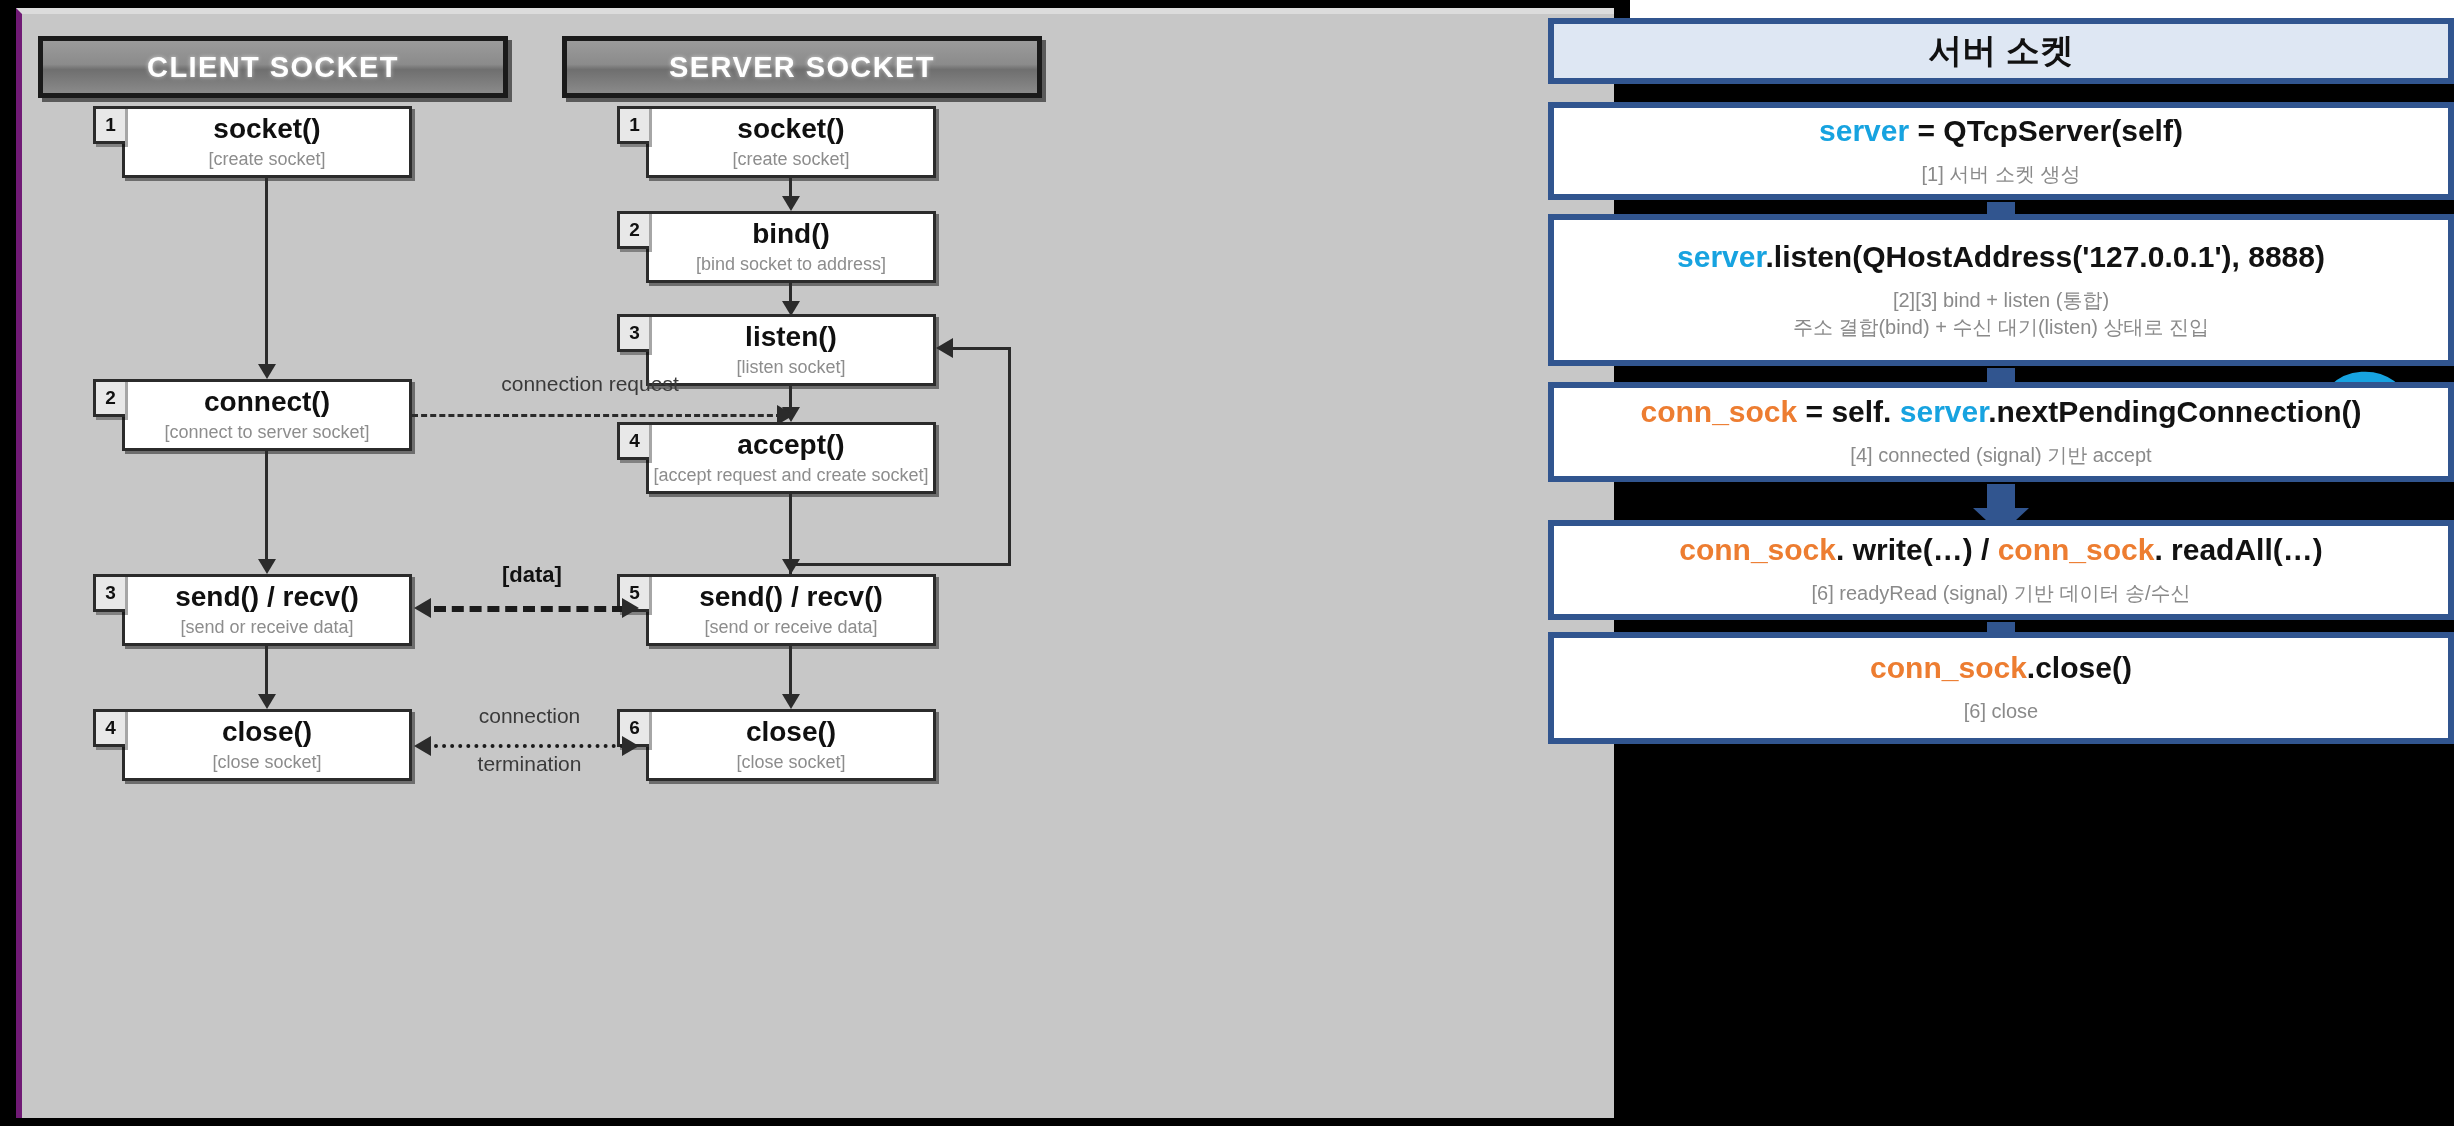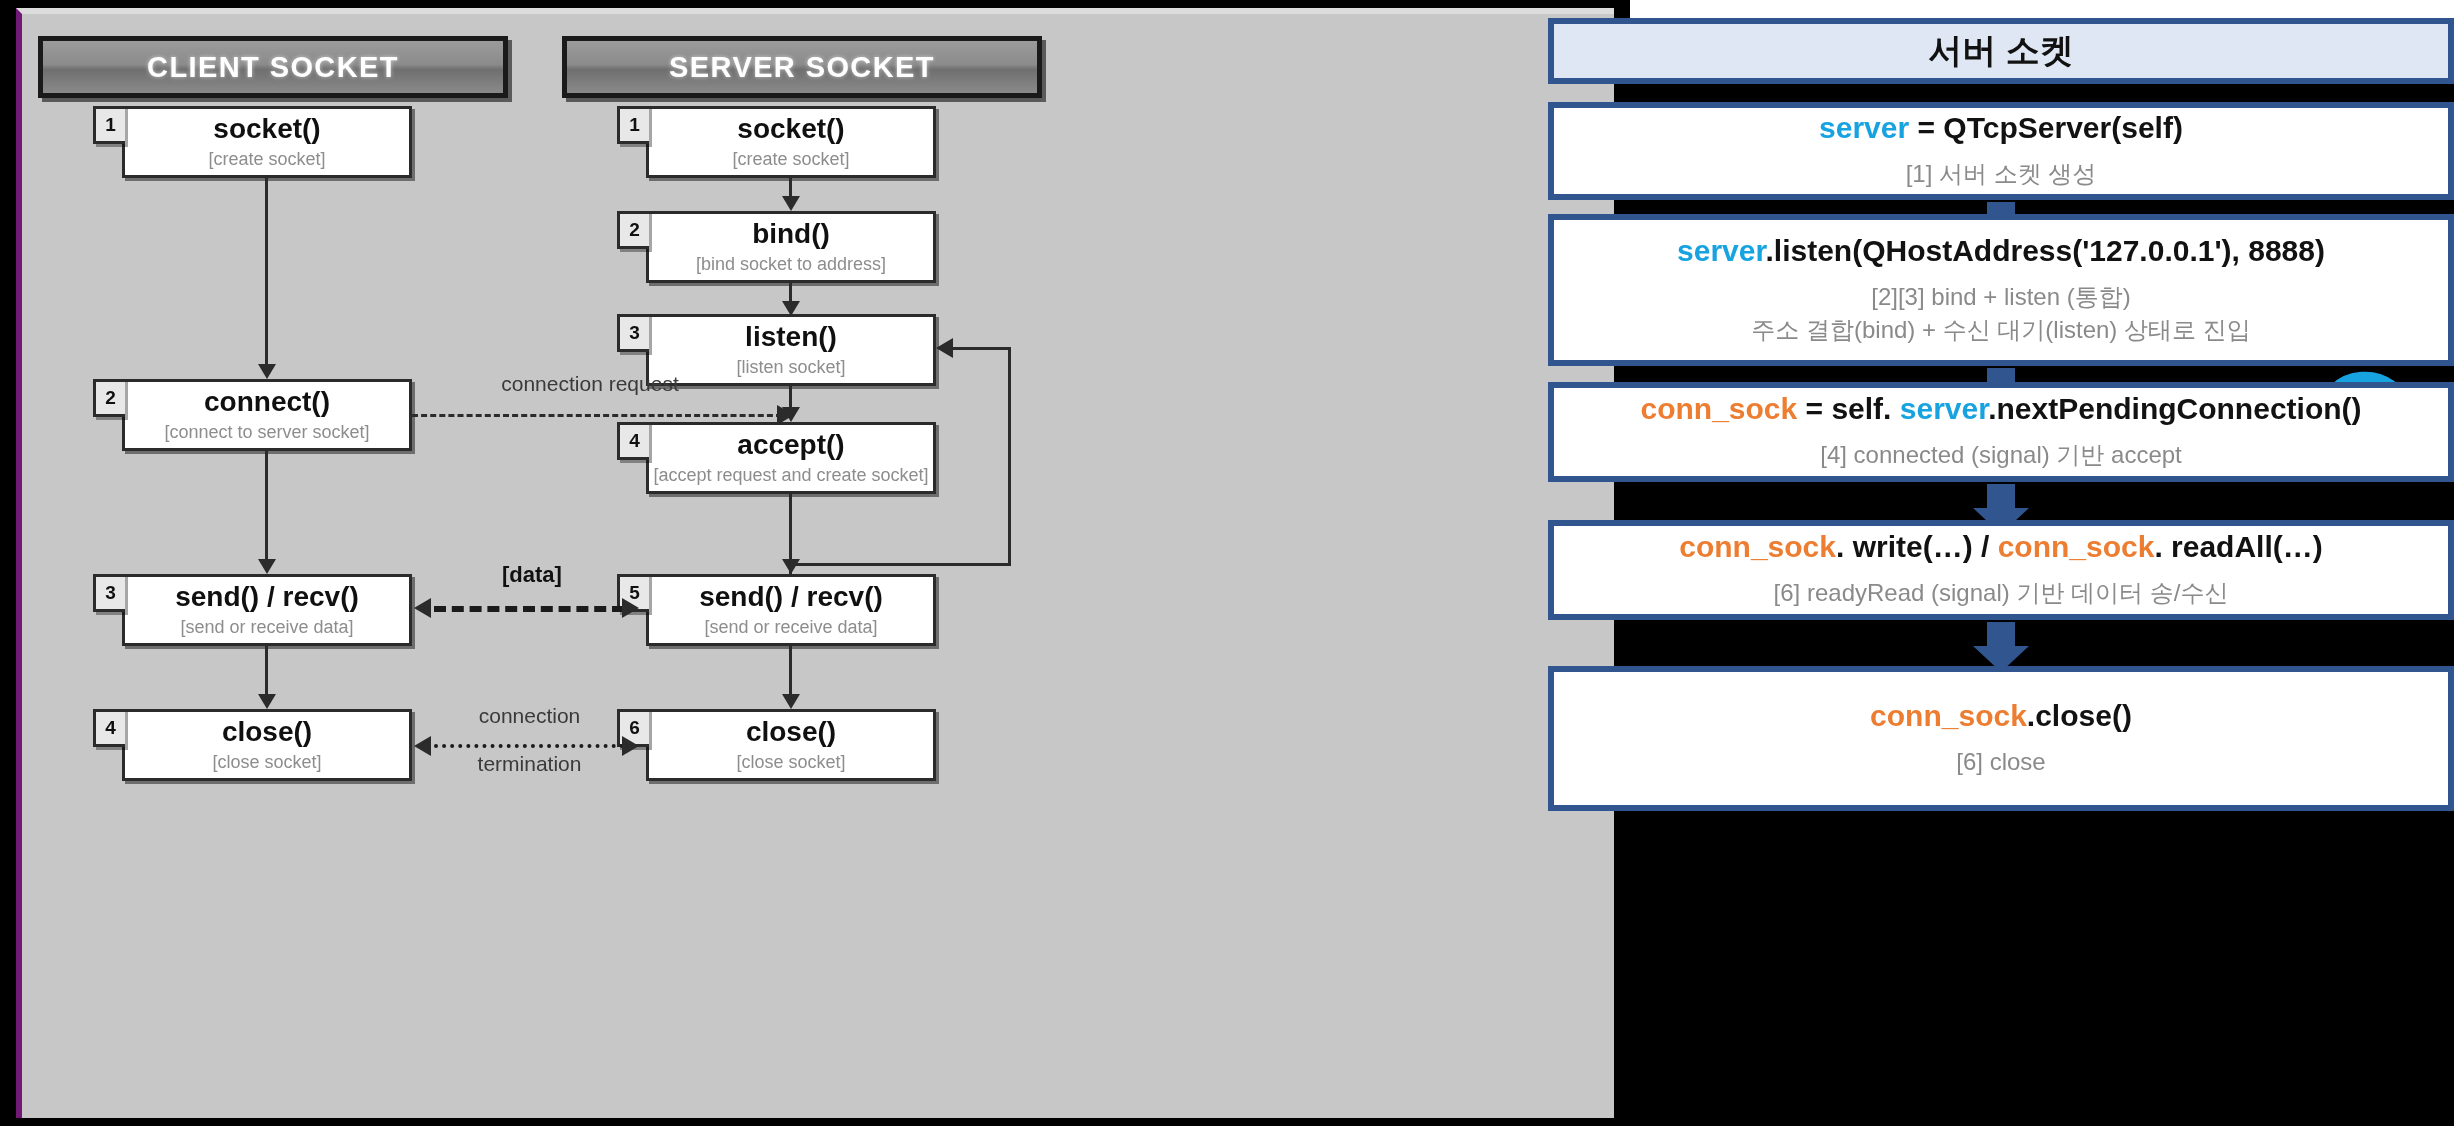--- a/index.html
+++ b/index.html
@@ -95,21 +95,21 @@
   .rbox{
     position:absolute; left:-12px; width:906px;
     background:#ffffff; border:6px solid #31558f;
     display:flex; flex-direction:column; align-items:center; justify-content:center;
     text-align:center;
   }
   .rbox.titlebox{ background:#dee7f3; }
   .rbox .code{ font-size:30px; font-weight:bold; color:#121212; white-space:nowrap; line-height:1.1;}
   .rbox .code .cy{ color:#17a3e0; }
   .rbox .code .or{ color:#ed7d31; }
-  .rbox .note{ font-size:24px; color:#8a8a8a; margin-top:14px; line-height:1.35;}
+  .rbox .note{ font-size:20px; color:#8a8a8a; margin-top:14px; line-height:1.35;}
   .rbox .ktitle{ font-size:34px; font-weight:bold; color:#111111; }
 
   .blue-arrow{ position:absolute; }
   .blue-arrow .stem{
     position:absolute; left:14px; top:0; width:28px; height:26px; background:#31558f;
   }
   .blue-arrow .head{
     position:absolute; left:0; top:24px; width:0; height:0;
     border-left:28px solid transparent; border-right:28px solid transparent;
     border-top:26px solid #31558f;
@@ -275,19 +275,19 @@
 
     <div class="rbox" style="top:506px; height:100px;">
       <div class="code"><span class="or">conn_sock</span><span>. write(…) / </span><span class="or">conn_sock</span><span>. readAll(…)</span></div>
       <div class="note">[6] readyRead (signal) 기반 데이터 송/수신</div>
     </div>
     <div class="blue-arrow" style="left:413px; top:608px; width:56px; height:50px;">
       <div class="stem"></div>
         <div class="head"></div>
     </div>
 
-    <div class="rbox" style="top:652px; height:145px;">
+    <div class="rbox" style="top:618px; height:112px;">
       <div class="code"><span class="or">conn_sock</span><span>.close()</span></div>
       <div class="note">[6] close</div>
     </div>
   </div>
 
 </div>
 
 </body></html>

